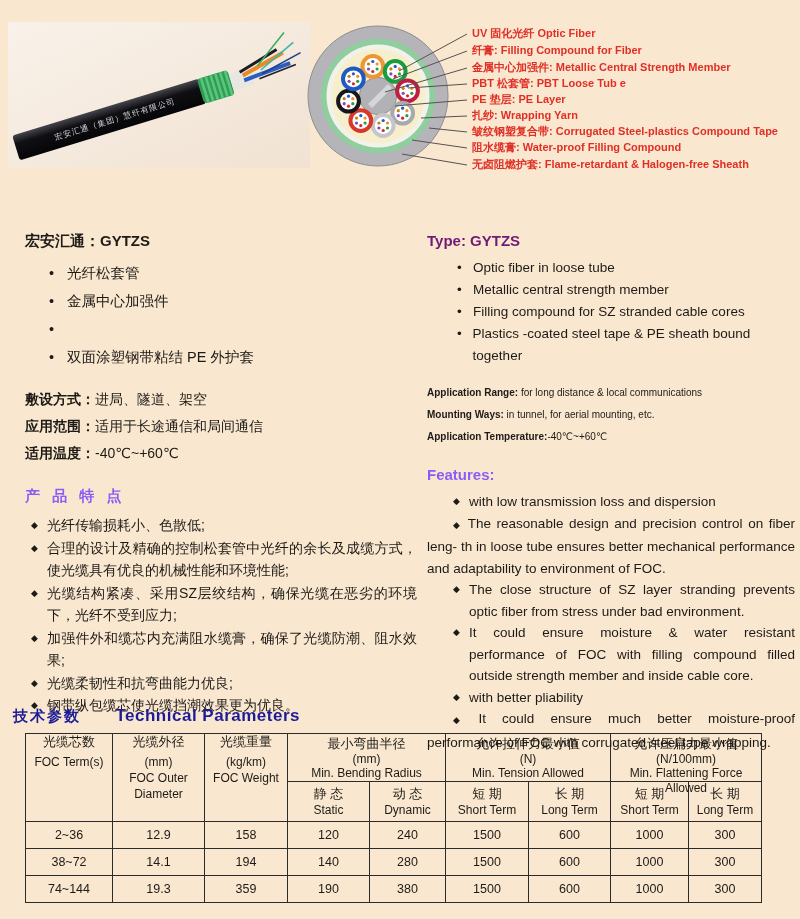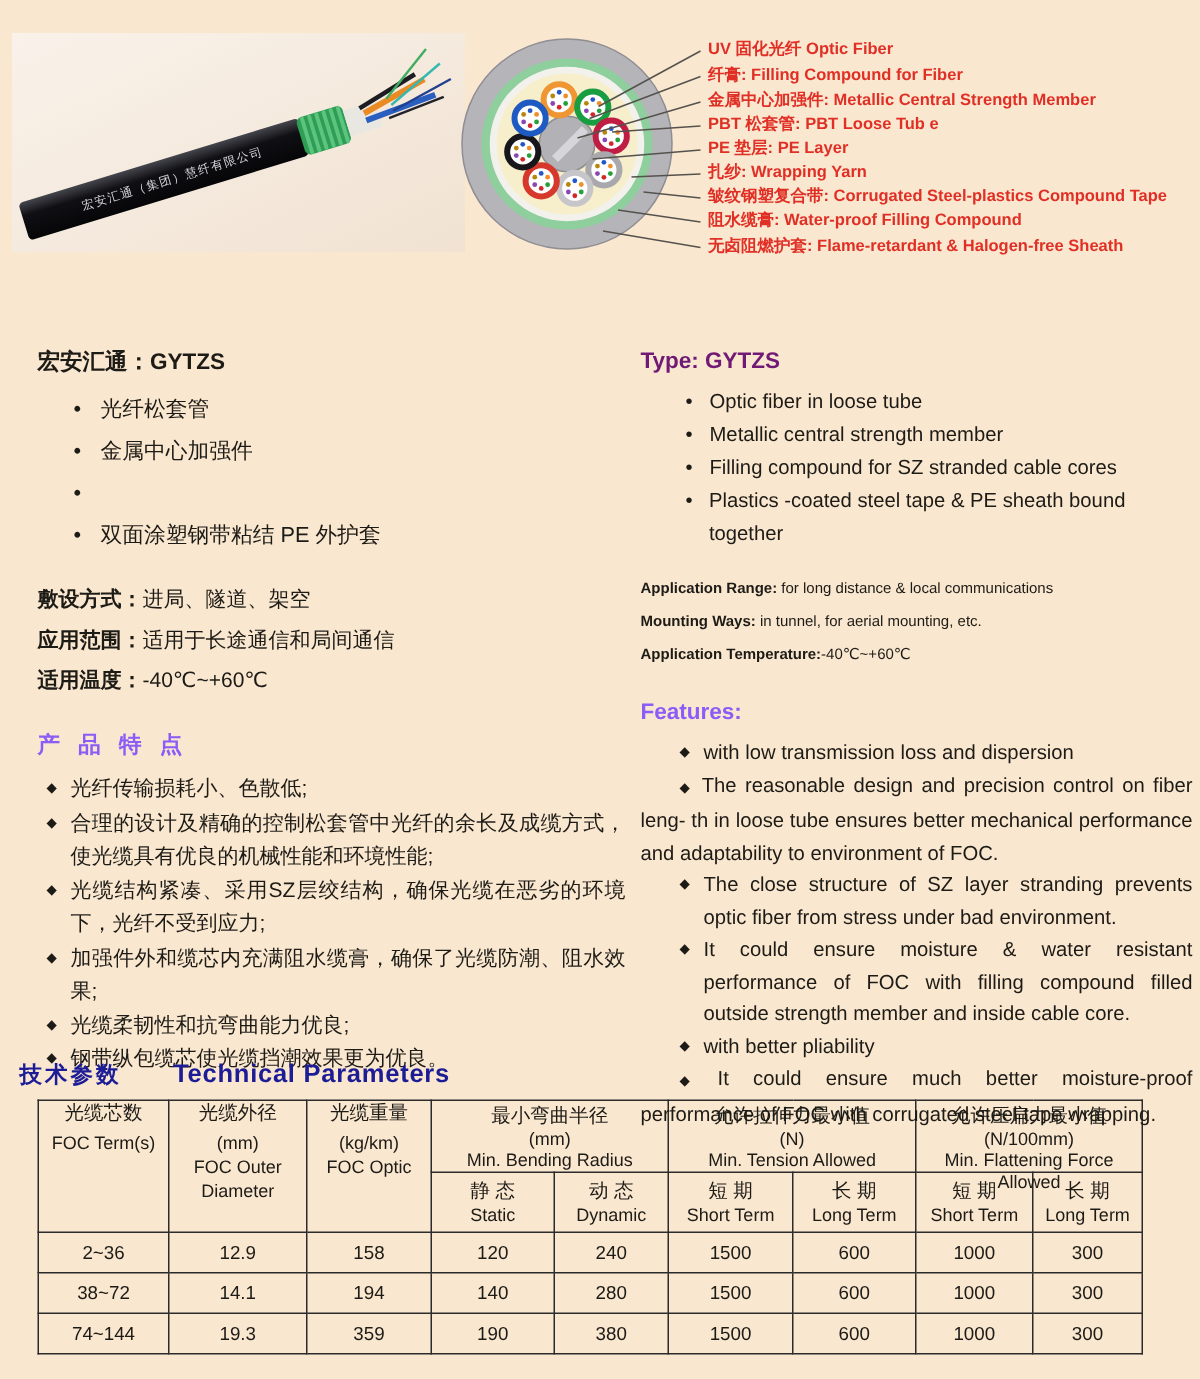--- a/index.html
+++ b/index.html
@@ -350,21 +350,21 @@
       <span class="enh">FOC Term(s)</span>
     </td>
     <td rowspan="2" class="merged">
       <span class="zhh">光缆外径</span>
       <span class="unit">(mm)</span>
       <span class="enh">FOC Outer Diameter</span>
     </td>
     <td rowspan="2" class="merged">
       <span class="zhh">光缆重量</span>
       <span class="unit">(kg/km)</span>
-      <span class="enh">FOC Optic</span>
+      <span class="enh">FOC Weight</span>
     </td>
     <td colspan="2">
       <div class="ghbox">
         <span class="zhh">最小弯曲半径</span>
             <span class="unit">(mm)</span>
             <span class="enh">Min. Bending Radius</span>
       </div>
     </td>
     <td colspan="2">
       <div class="ghbox">

